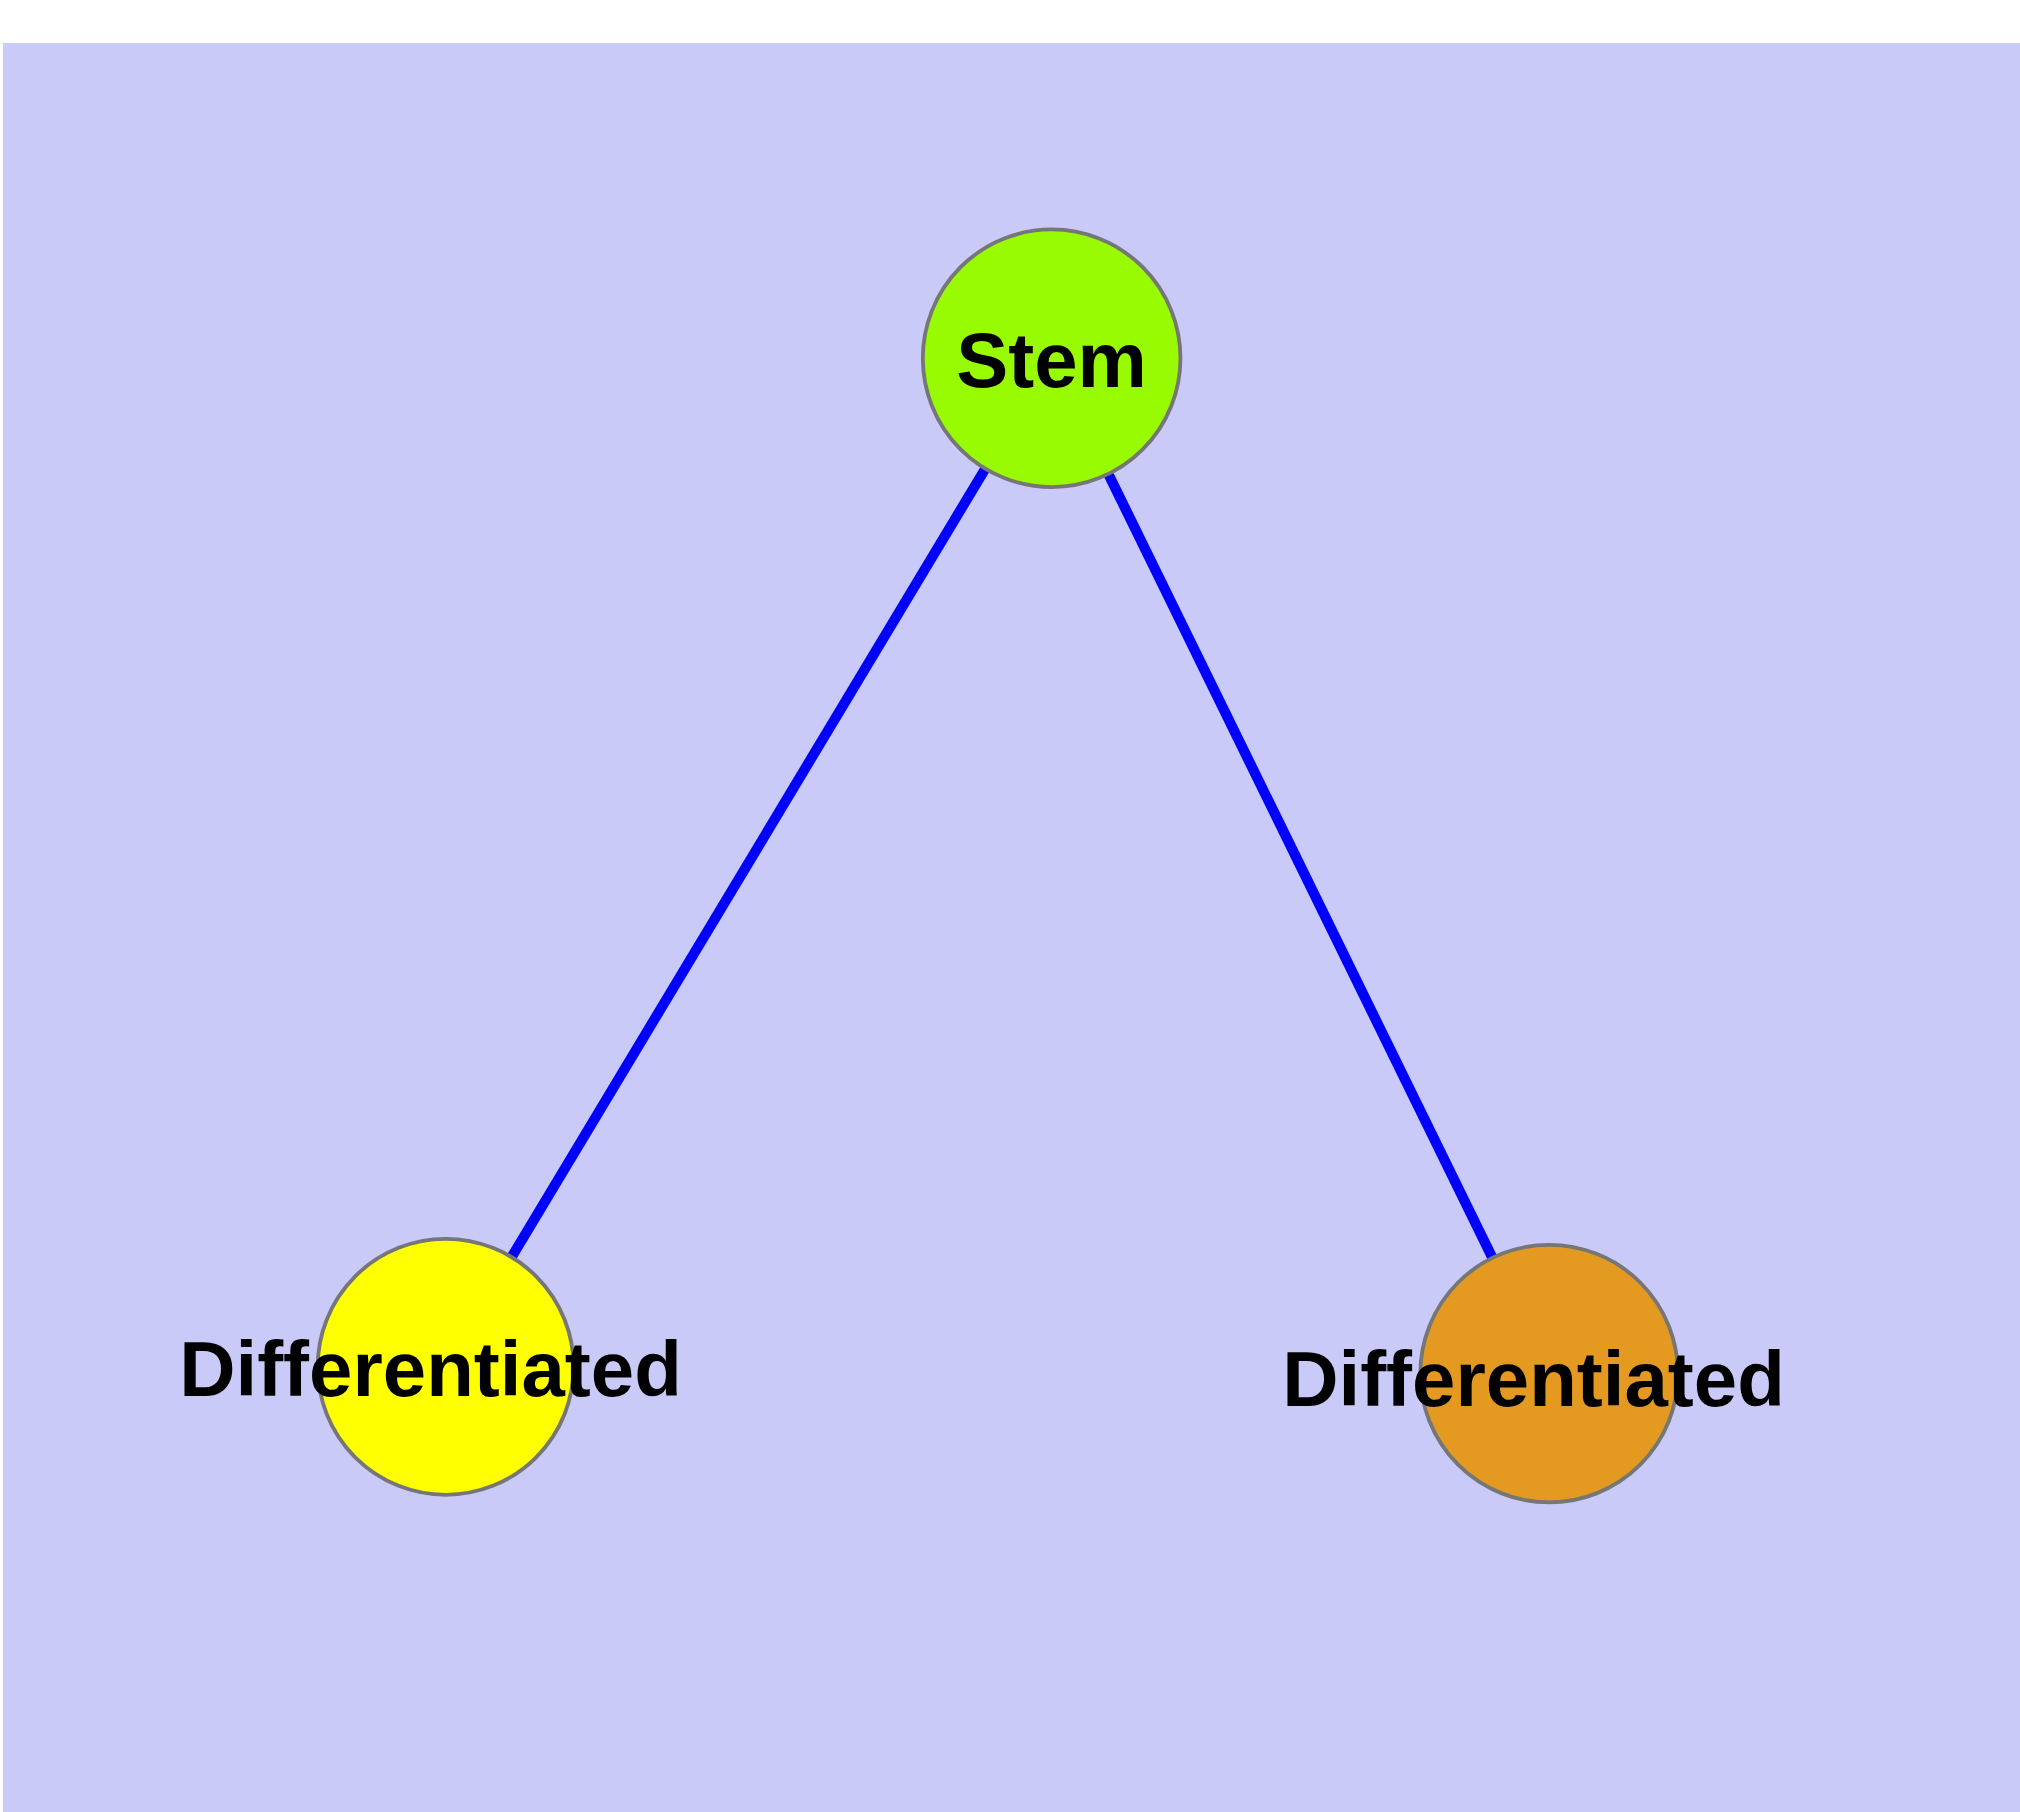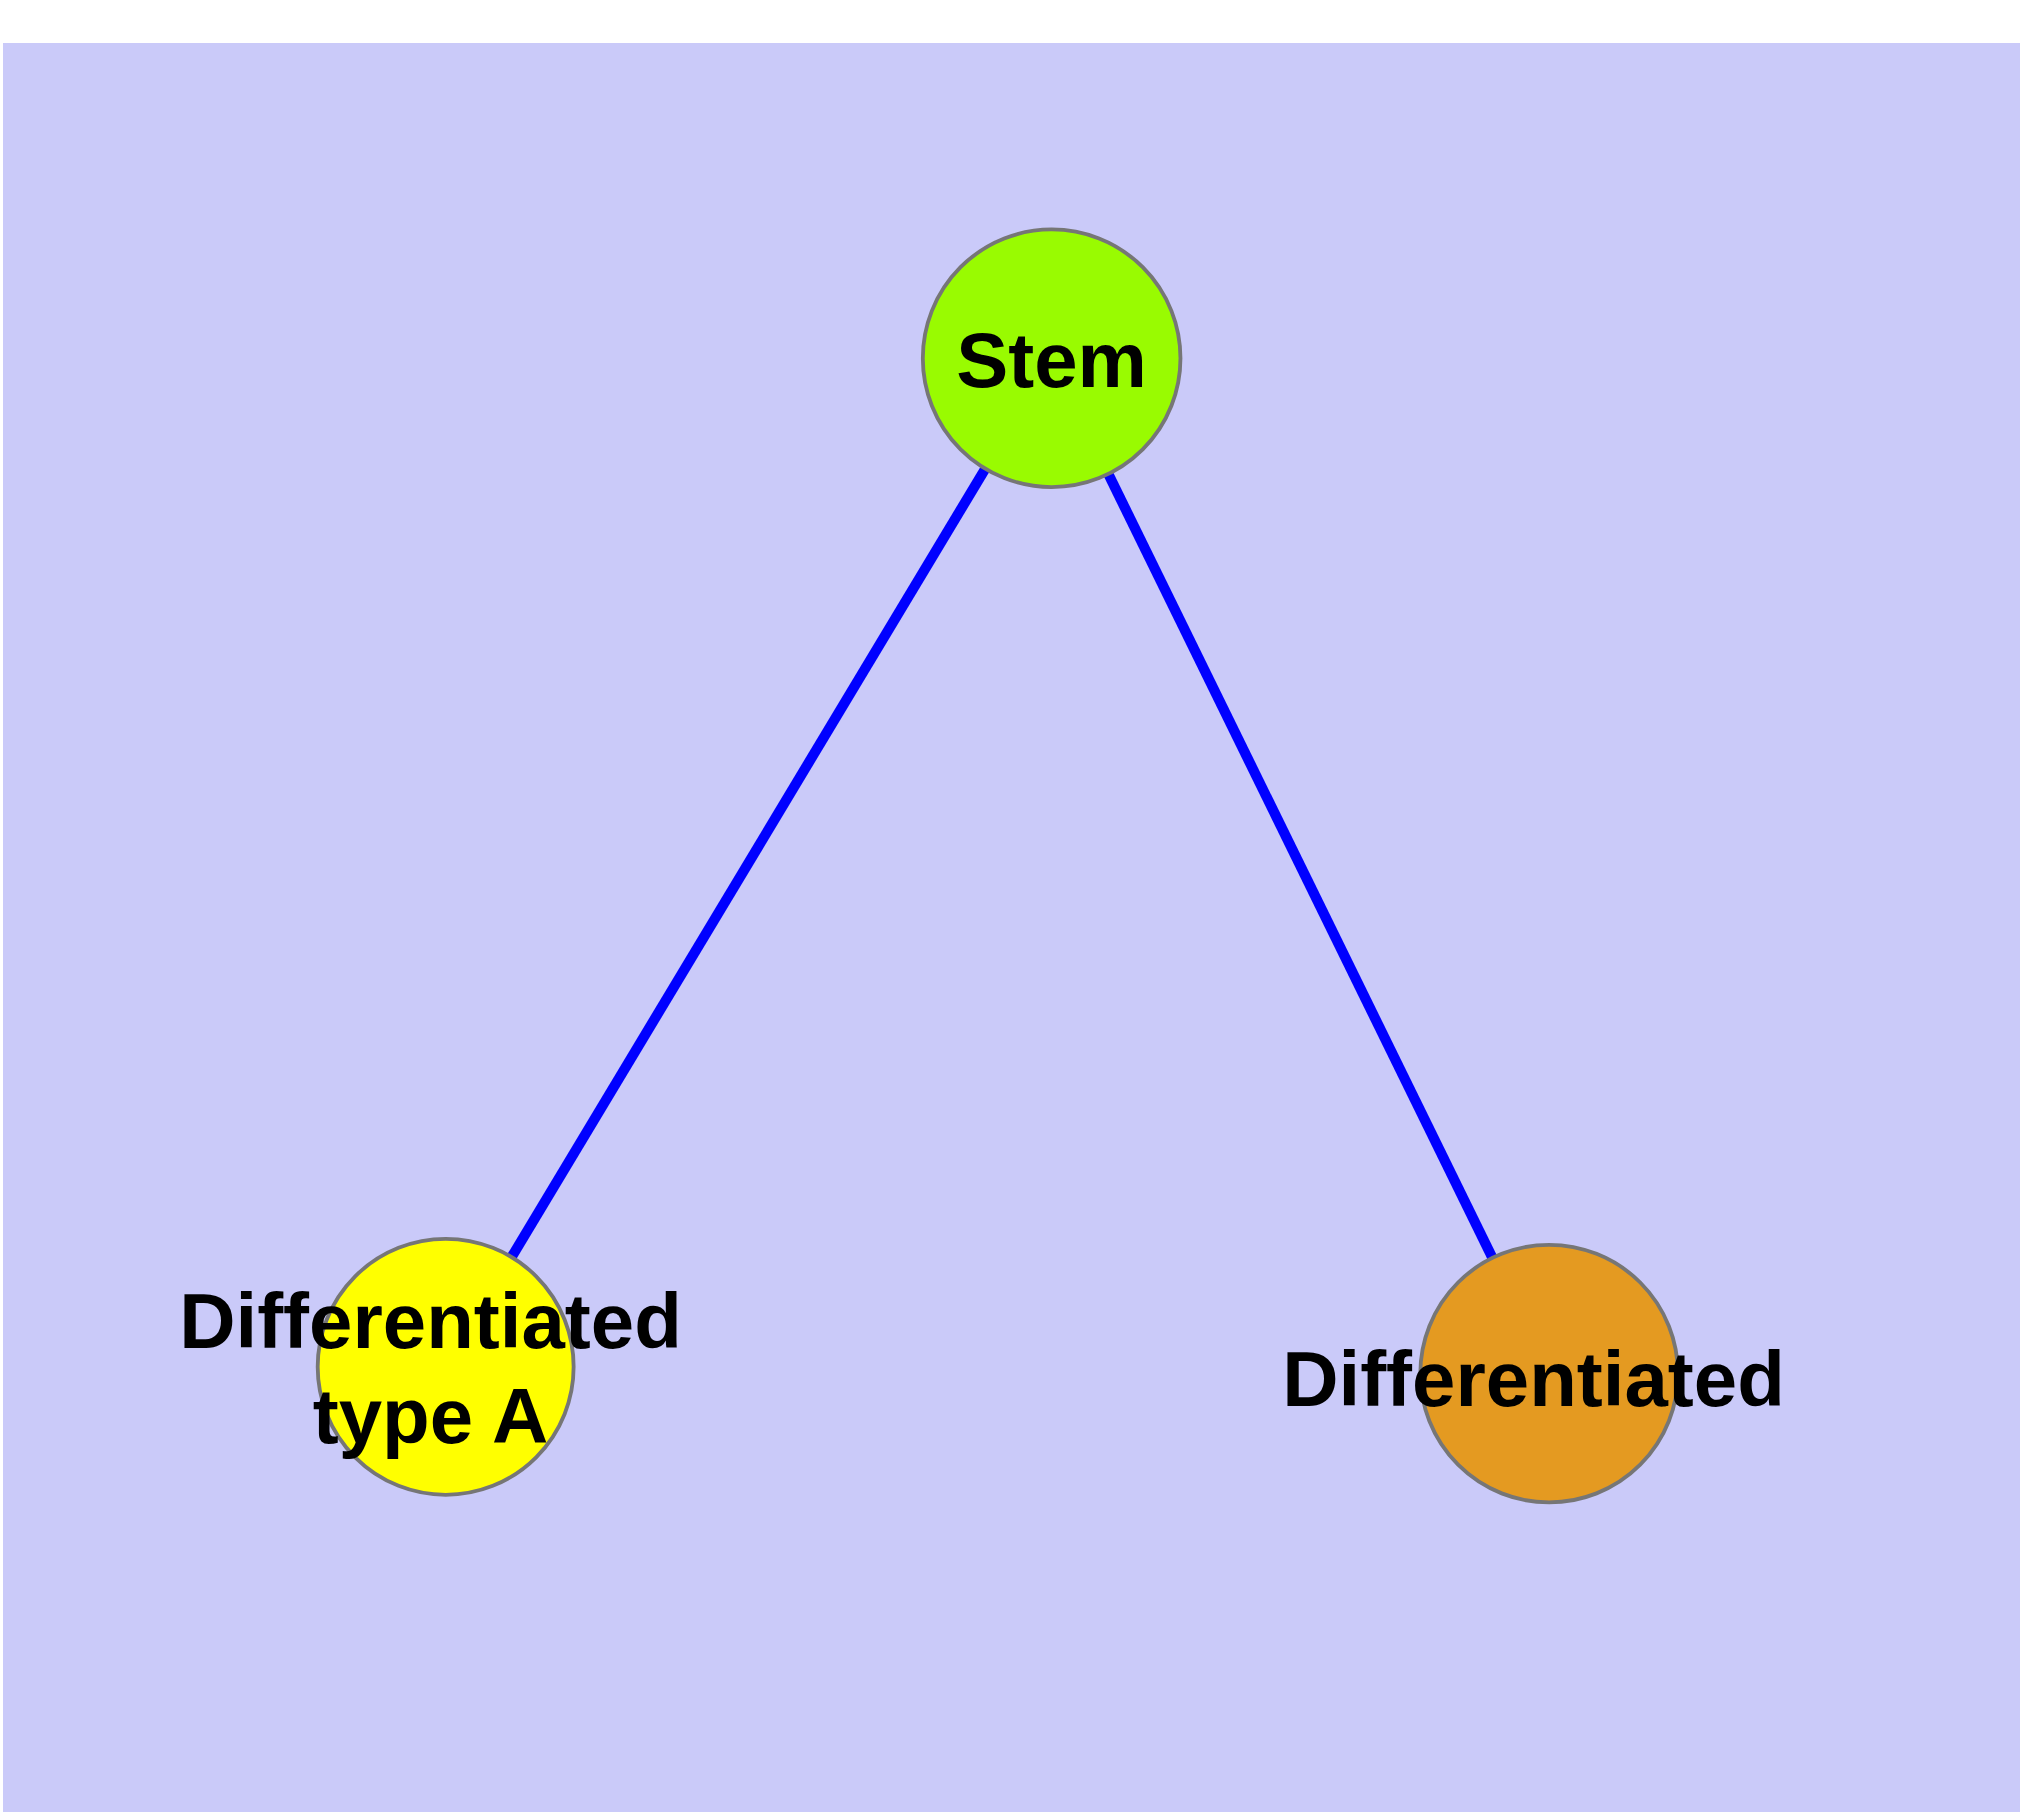--- a/index.html
+++ b/index.html
@@ -43,21 +43,20 @@
     <circle class="node" cx="522" cy="1562" r="151" fill="#FFFF00" stroke="#767676"></circle>
     <circle class="node" cx="1824" cy="1570" r="152" fill="#E49A21" stroke="#767676"></circle>
   </svg>
 
   <div class="node-label" style="left: 1049px; top: 317px; color: rgb(0, 0, 0);">
     <span class="label-line">Stem</span>
   </div>
 
   <div class="node-label" style="left: 428px; top: 1326px; color: rgb(0, 0, 0);">
     <span class="label-line">Differentiated</span>
-    <span class="label-line">type A</span>
   </div>
 
   <div class="node-label" style="left: 1531px; top: 1336px; color: rgb(0, 0, 0);">
     <span class="label-line">Differentiated</span>
   </div>
 
 </div>
 
 
 </body></html>

